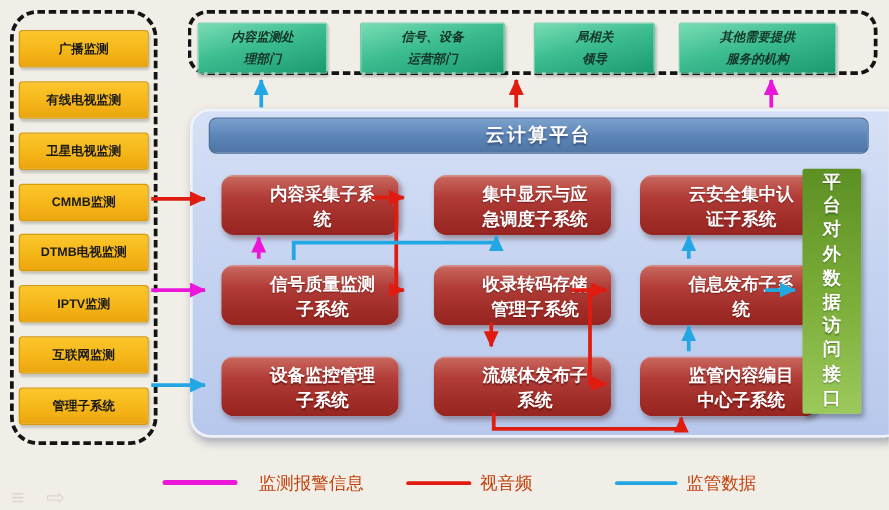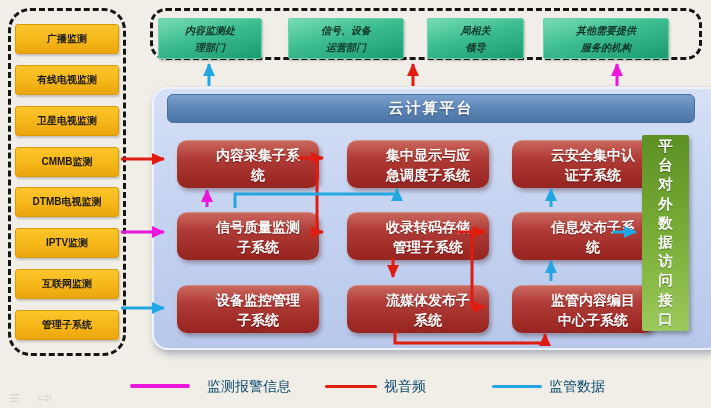--- a/index.html
+++ b/index.html
@@ -76,21 +76,21 @@
     border-radius:2px;box-shadow:2px 3px 4px rgba(0,0,0,.3);
     display:flex;align-items:center;justify-content:center;text-align:center;
     font-size:14.5px;font-weight:bold;color:#ffffff;line-height:19.2px;white-space:pre-line;
     text-shadow:0 1px 1px rgba(0,40,0,.4);
   }
   
   .legend-line{position:absolute;top:385px;height:3px;border-radius:2px;}
   .legend-line.alarm{left:130px;width:60px;background:#ea16d9;height:4px;top:384px;}
   .legend-line.av{left:325px;width:52px;background:#e01b10;}
   .legend-line.reg{left:492px;width:50px;background:#22a7e2;}
-  .legend-label{position:absolute;top:378px;font-size:14px;color:#0c4a6e;white-space:nowrap;}
+  .legend-label{position:absolute;top:378px;font-size:14px;color:#c2410c;white-space:nowrap;}
   .legend-label.alarm{left:207px;}
   .legend-label.av{left:384px;}
   .legend-label.reg{left:549px;}
   
   .ghost-icon{position:absolute;color:#dbd6cc;font-size:18px;line-height:18px;cursor:pointer;}
   .ghost-menu{left:9px;top:389px;}
   .ghost-next{left:37px;top:389px;}
   
   svg.overlay{position:absolute;left:0;top:0;pointer-events:none;}
 </style>

